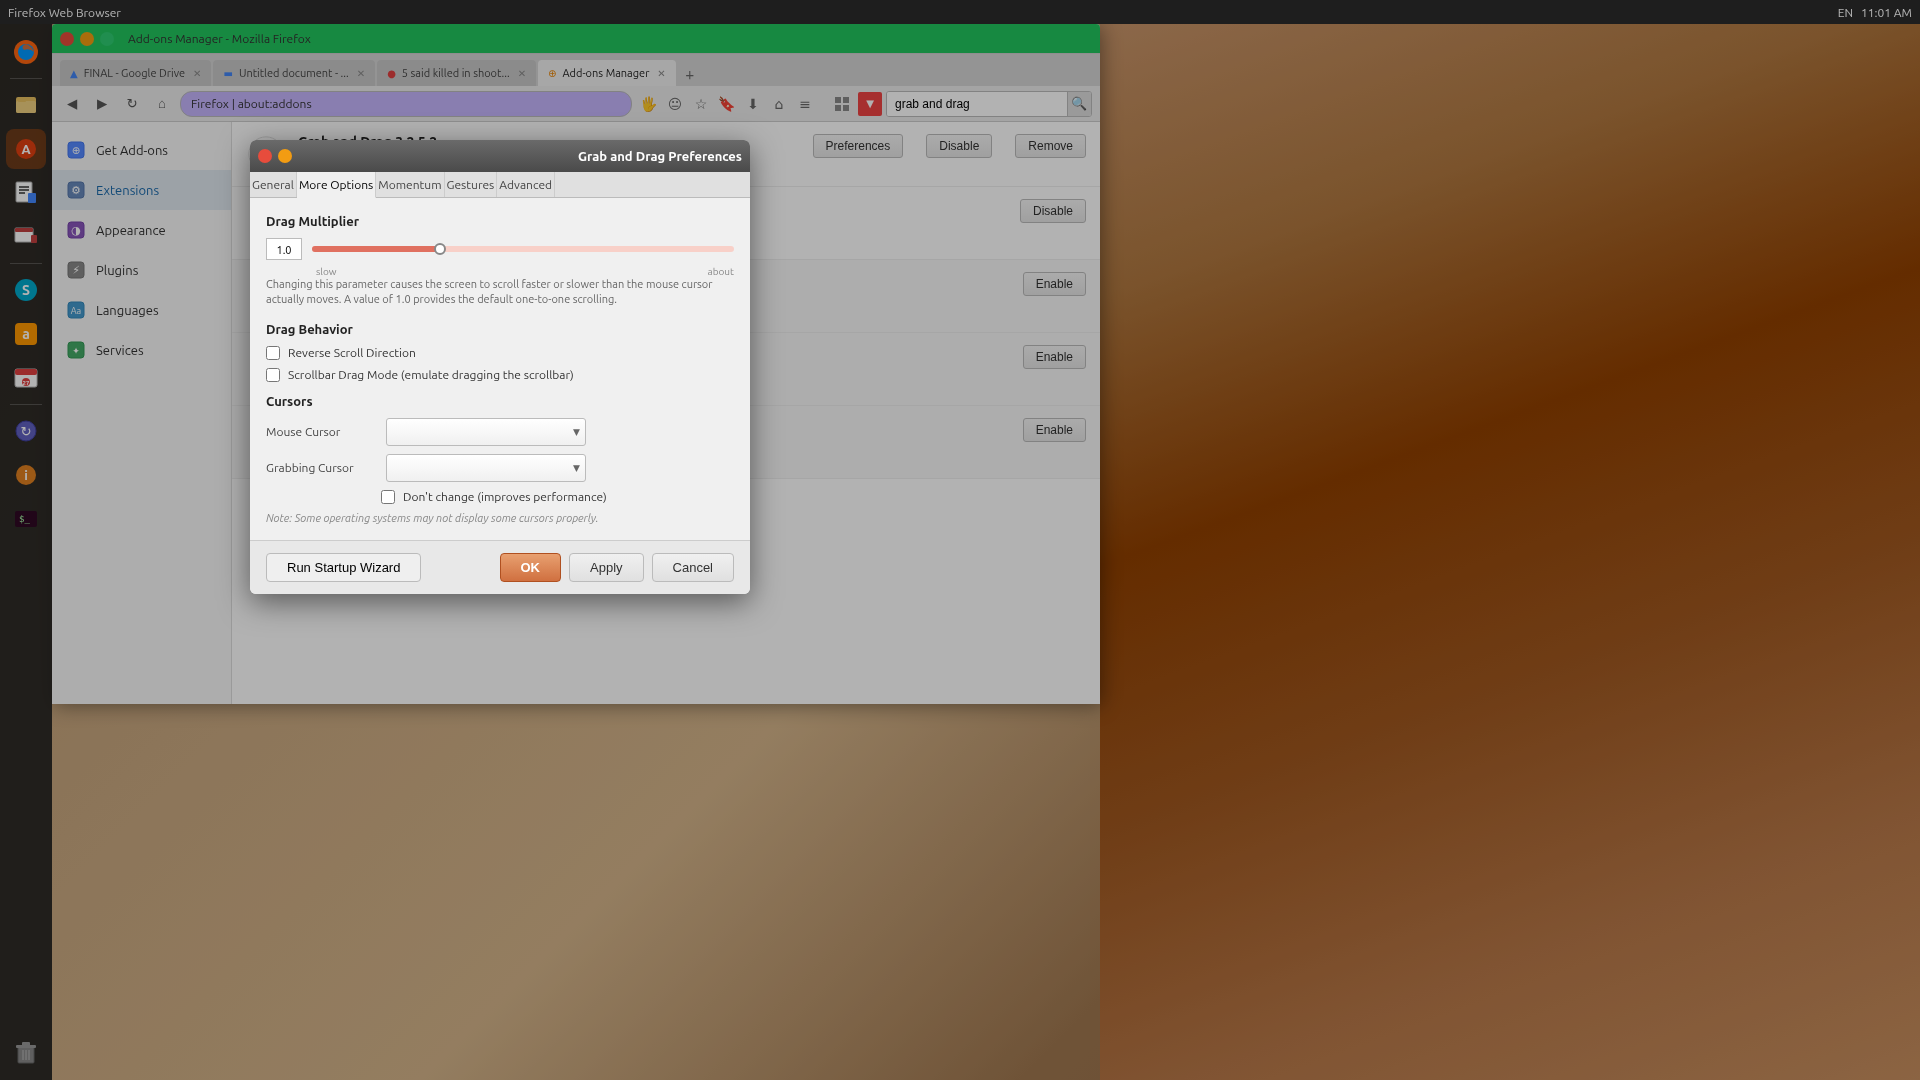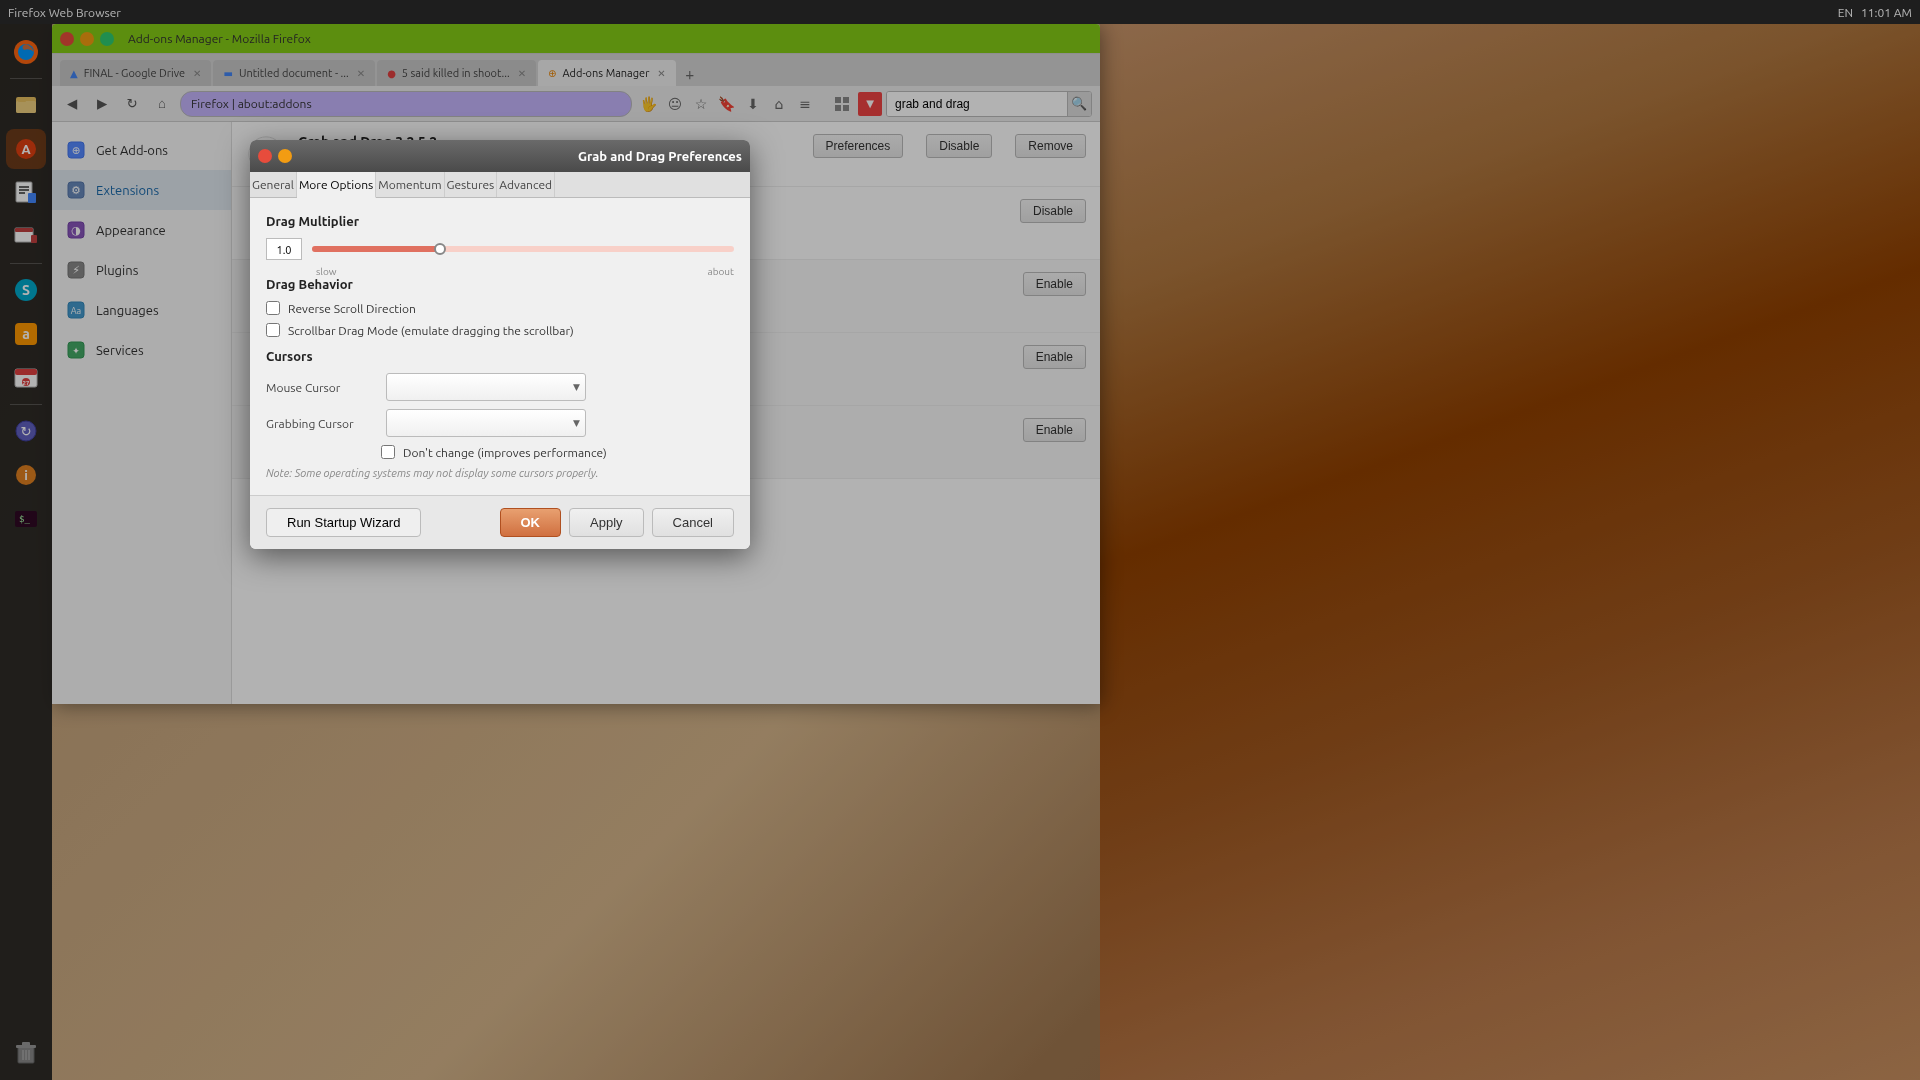--- a/index.html
+++ b/index.html
@@ -70,21 +70,21 @@
       border-radius: 4px;
       box-shadow: 2px 2px 20px rgba(0,0,0,0.4);
       display: flex;
       flex-direction: column;
       z-index: 10;
     }
 
     
     .title-bar {
       height: 30px;
-      background: #84cc16;
+      background: #22c55e;
       border-radius: 4px 4px 0 0;
       display: flex;
       align-items: center;
       padding: 0 8px;
       gap: 6px;
       border-bottom: 1px solid #ccc;
     }
     .window-btn {
       width: 14px; height: 14px;
       border-radius: 50%;
@@ -814,20 +814,21 @@
           <div class="slider-track">
             <div class="slider-fill"></div>
             <div class="slider-thumb"></div>
           </div>
         </div>
       </div>
       <div class="slider-labels">
         <span>slow</span>
         <span>about</span>
       </div>
+      <div class="slider-desc">Changing this parameter causes the screen to scroll faster or slower than the mouse cursor actually moves. A value of 1.0 provides the default one-to-one scrolling.</div>
 
       <div class="section-title">Drag Behavior</div>
       <div class="checkbox-row">
         <input type="checkbox" style="">
         <label>Reverse Scroll Direction</label>
       </div>
       <div class="checkbox-row">
         <input type="checkbox" style="">
         <label>Scrollbar Drag Mode (emulate dragging the scrollbar)</label>
       </div>

